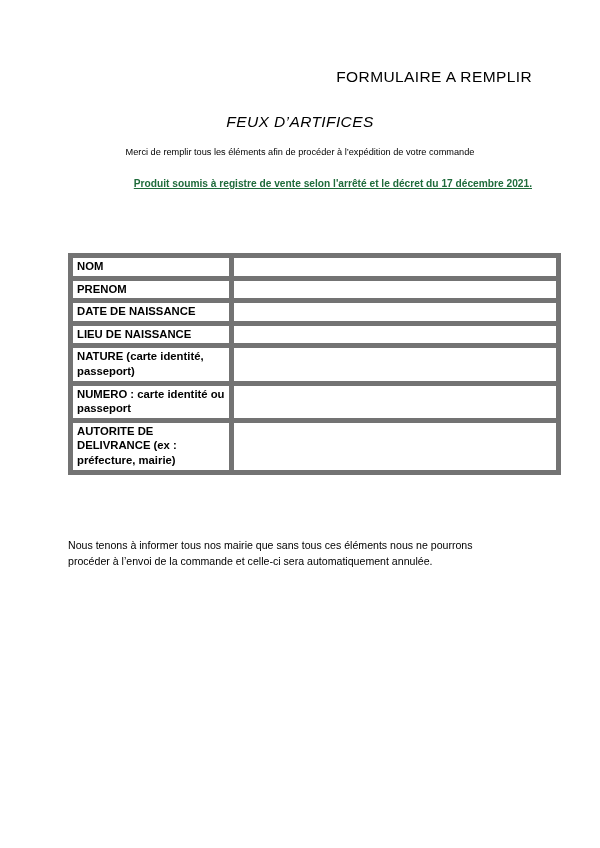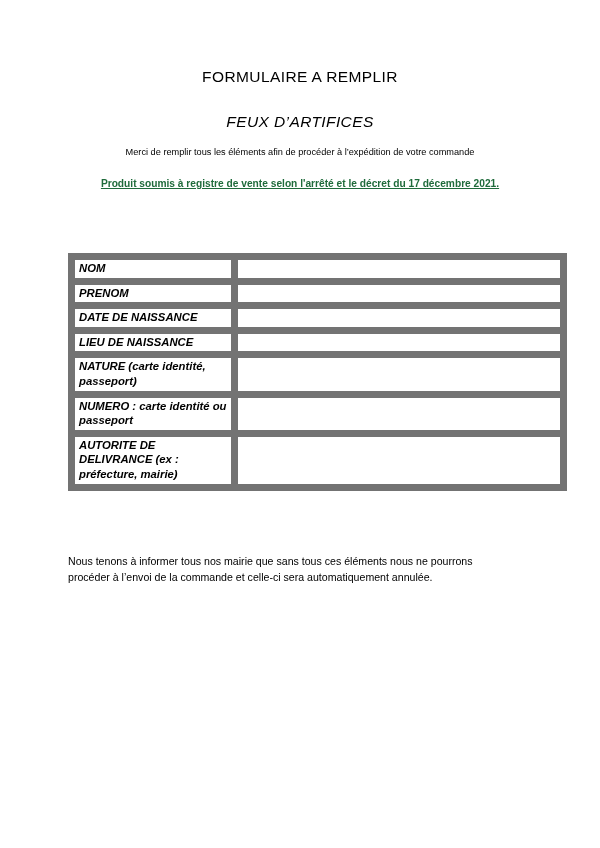--- a/index.html
+++ b/index.html
@@ -16,62 +16,61 @@
     overflow: hidden;
   }
   .page {
     width: 600px;
     height: 848px;
     box-sizing: border-box;
     padding: 60px 68px 40px 68px;
     position: relative;
   }
   .doc-title {
-    text-align: center;
+    text-align: right;
     font-size: 15.5px;
     letter-spacing: 0.4px;
     margin: 8px 0 0 0;
     font-weight: 400;
   }
   .doc-subtitle {
     text-align: center;
     font-size: 15.5px;
     letter-spacing: 0.4px;
     margin: 27px 0 0 0;
     font-weight: 400;
     font-style: italic;
   }
   .instruction {
     text-align: center;
     font-size: 9.2px;
     margin: 16px 0 0 0;
     font-weight: 400;
   }
   .notice {
-    text-align: center;
+    text-align: right;
     font-size: 10.2px;
     margin: 21px 0 0 0;
     font-weight: bold;
     color: #1f6b3b;
     text-decoration: underline;
   }
   .form-table {
     margin: 64px 0 0 0;
     width: 462px;
     border-collapse: collapse;
     table-layout: fixed;
   }
   .form-table td {
-    border: 7px solid #737373;
+    border: 5px solid #737373;
     padding: 1px 4px 2px 4px;
     vertical-align: top;
     font-size: 11.3px;
     line-height: 14.6px;
     height: 14px;
-    font-style: italic;
   }
   .form-table td.label {
     width: 148px;
     font-weight: bold;
   }
   .form-table td.value {
     width: 314px;
   }
   .closing {
     margin: 62px 0 0 0;

